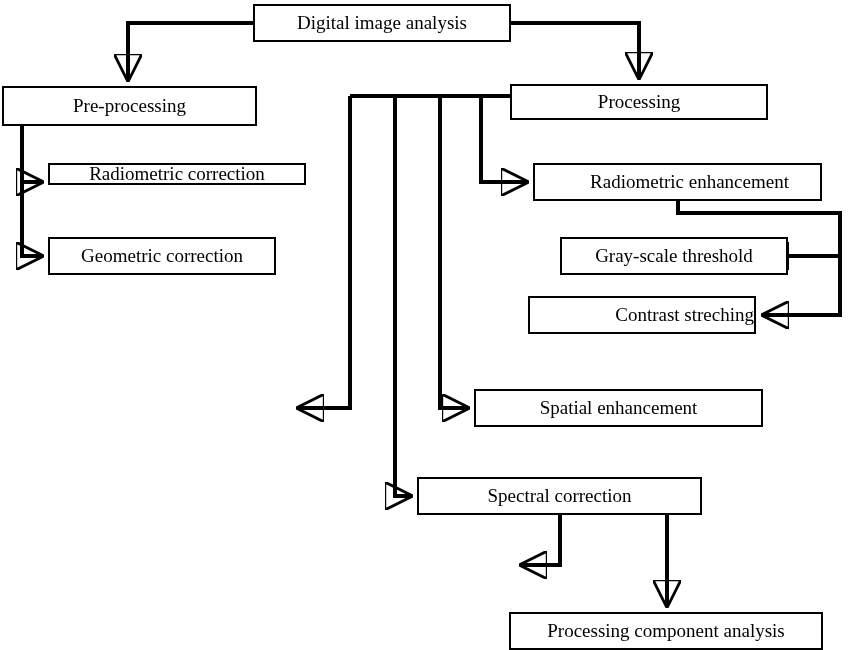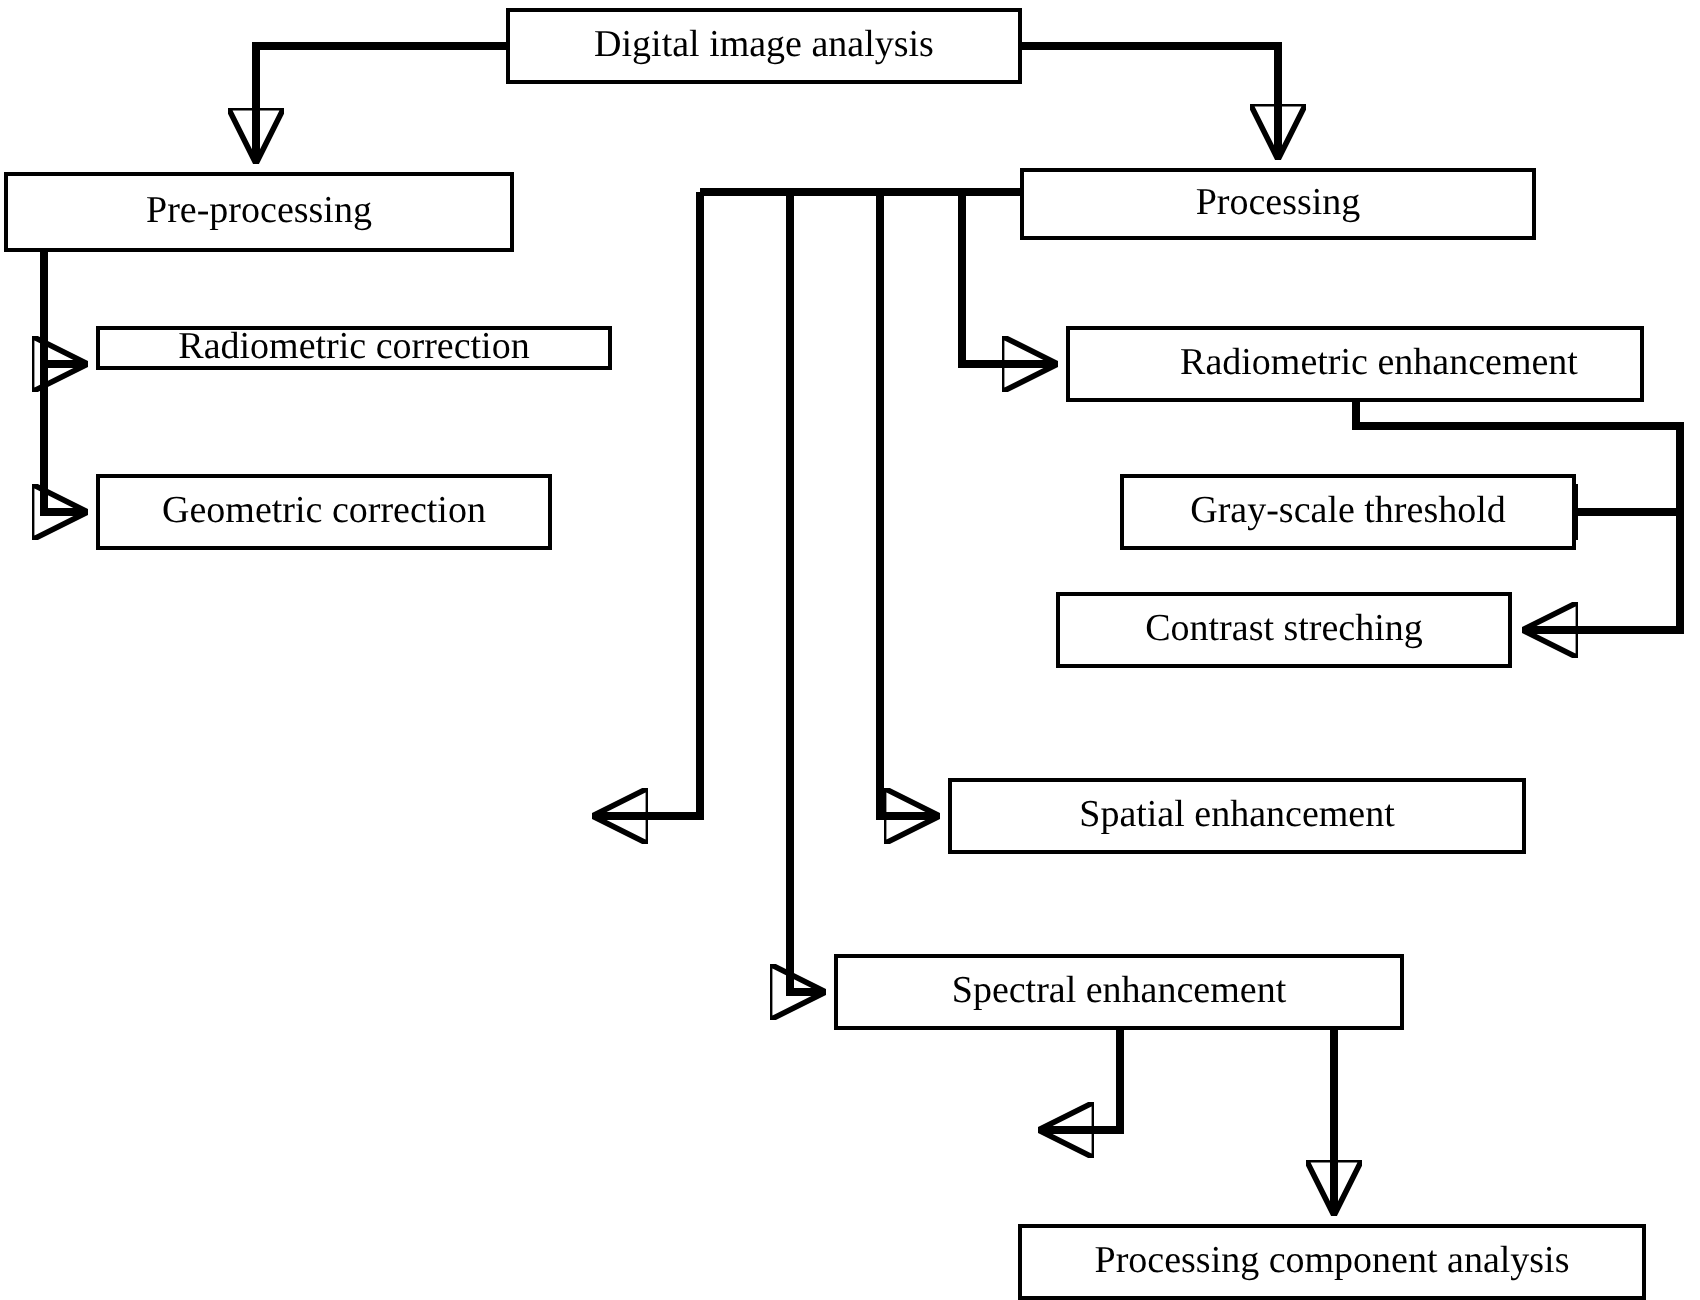--- a/index.html
+++ b/index.html
@@ -103,31 +103,31 @@
   </div>
 
   <div class="node" style="left:533px; top:163px; width:289px; height:38px;padding-left:24px;">
     <span>Radiometric enhancement</span>
   </div>
 
   <div class="node" style="left:528px; top:237px; width:228px; height:38px;margin-left:32px;">
     <span>Gray-scale threshold</span>
   </div>
 
-  <div class="node" style="left:528px; top:296px; width:228px; height:38px;">
+  <div class="node" style="left:528px; top:296px; width:228px; height:38px;justify-content:flex-end;">
     <span>Contrast streching</span>
   </div>
 
 
   <div class="node" style="left:474px; top:389px; width:289px; height:38px;">
     <span>Spatial enhancement</span>
   </div>
 
   <div class="node" style="left:417px; top:477px; width:285px; height:38px;">
-    <span>Spectral enhancement</span>
+    <span>Spectral correction</span>
   </div>
 
 
   <div class="node" style="left:509px; top:612px; width:314px; height:38px;">
     <span>Processing component analysis</span>
   </div>
 
 </div>
 
 </body></html>

